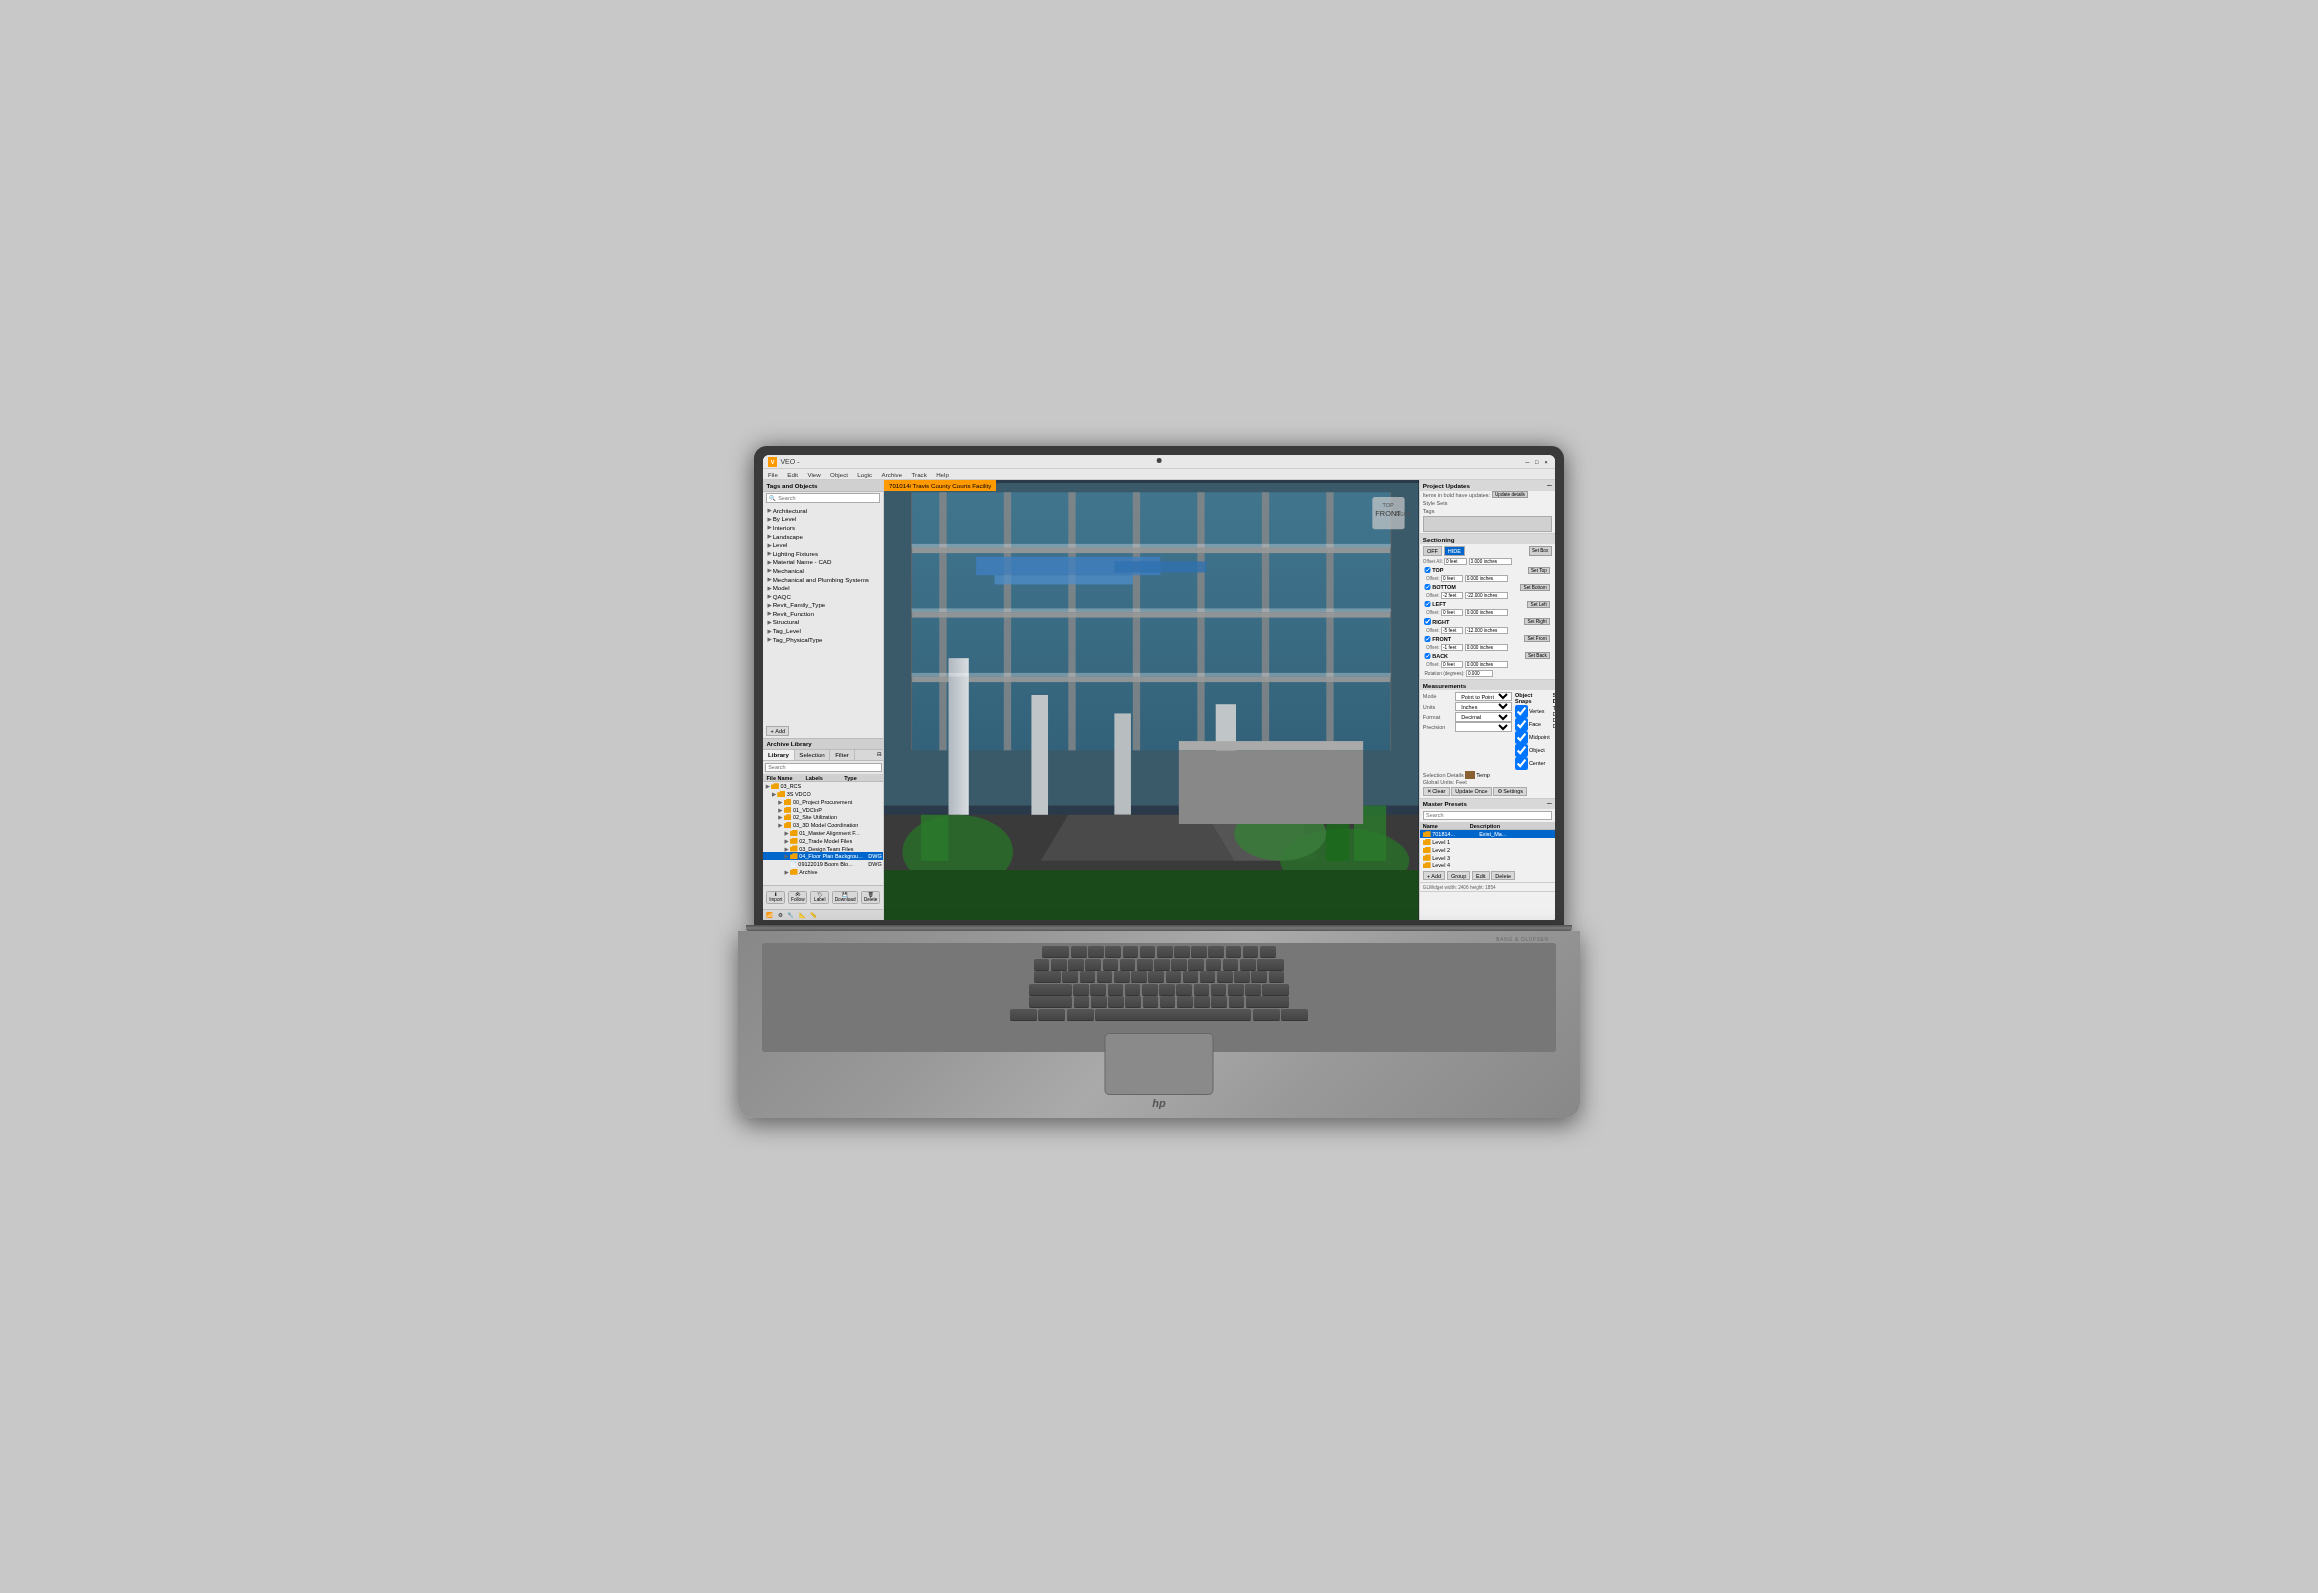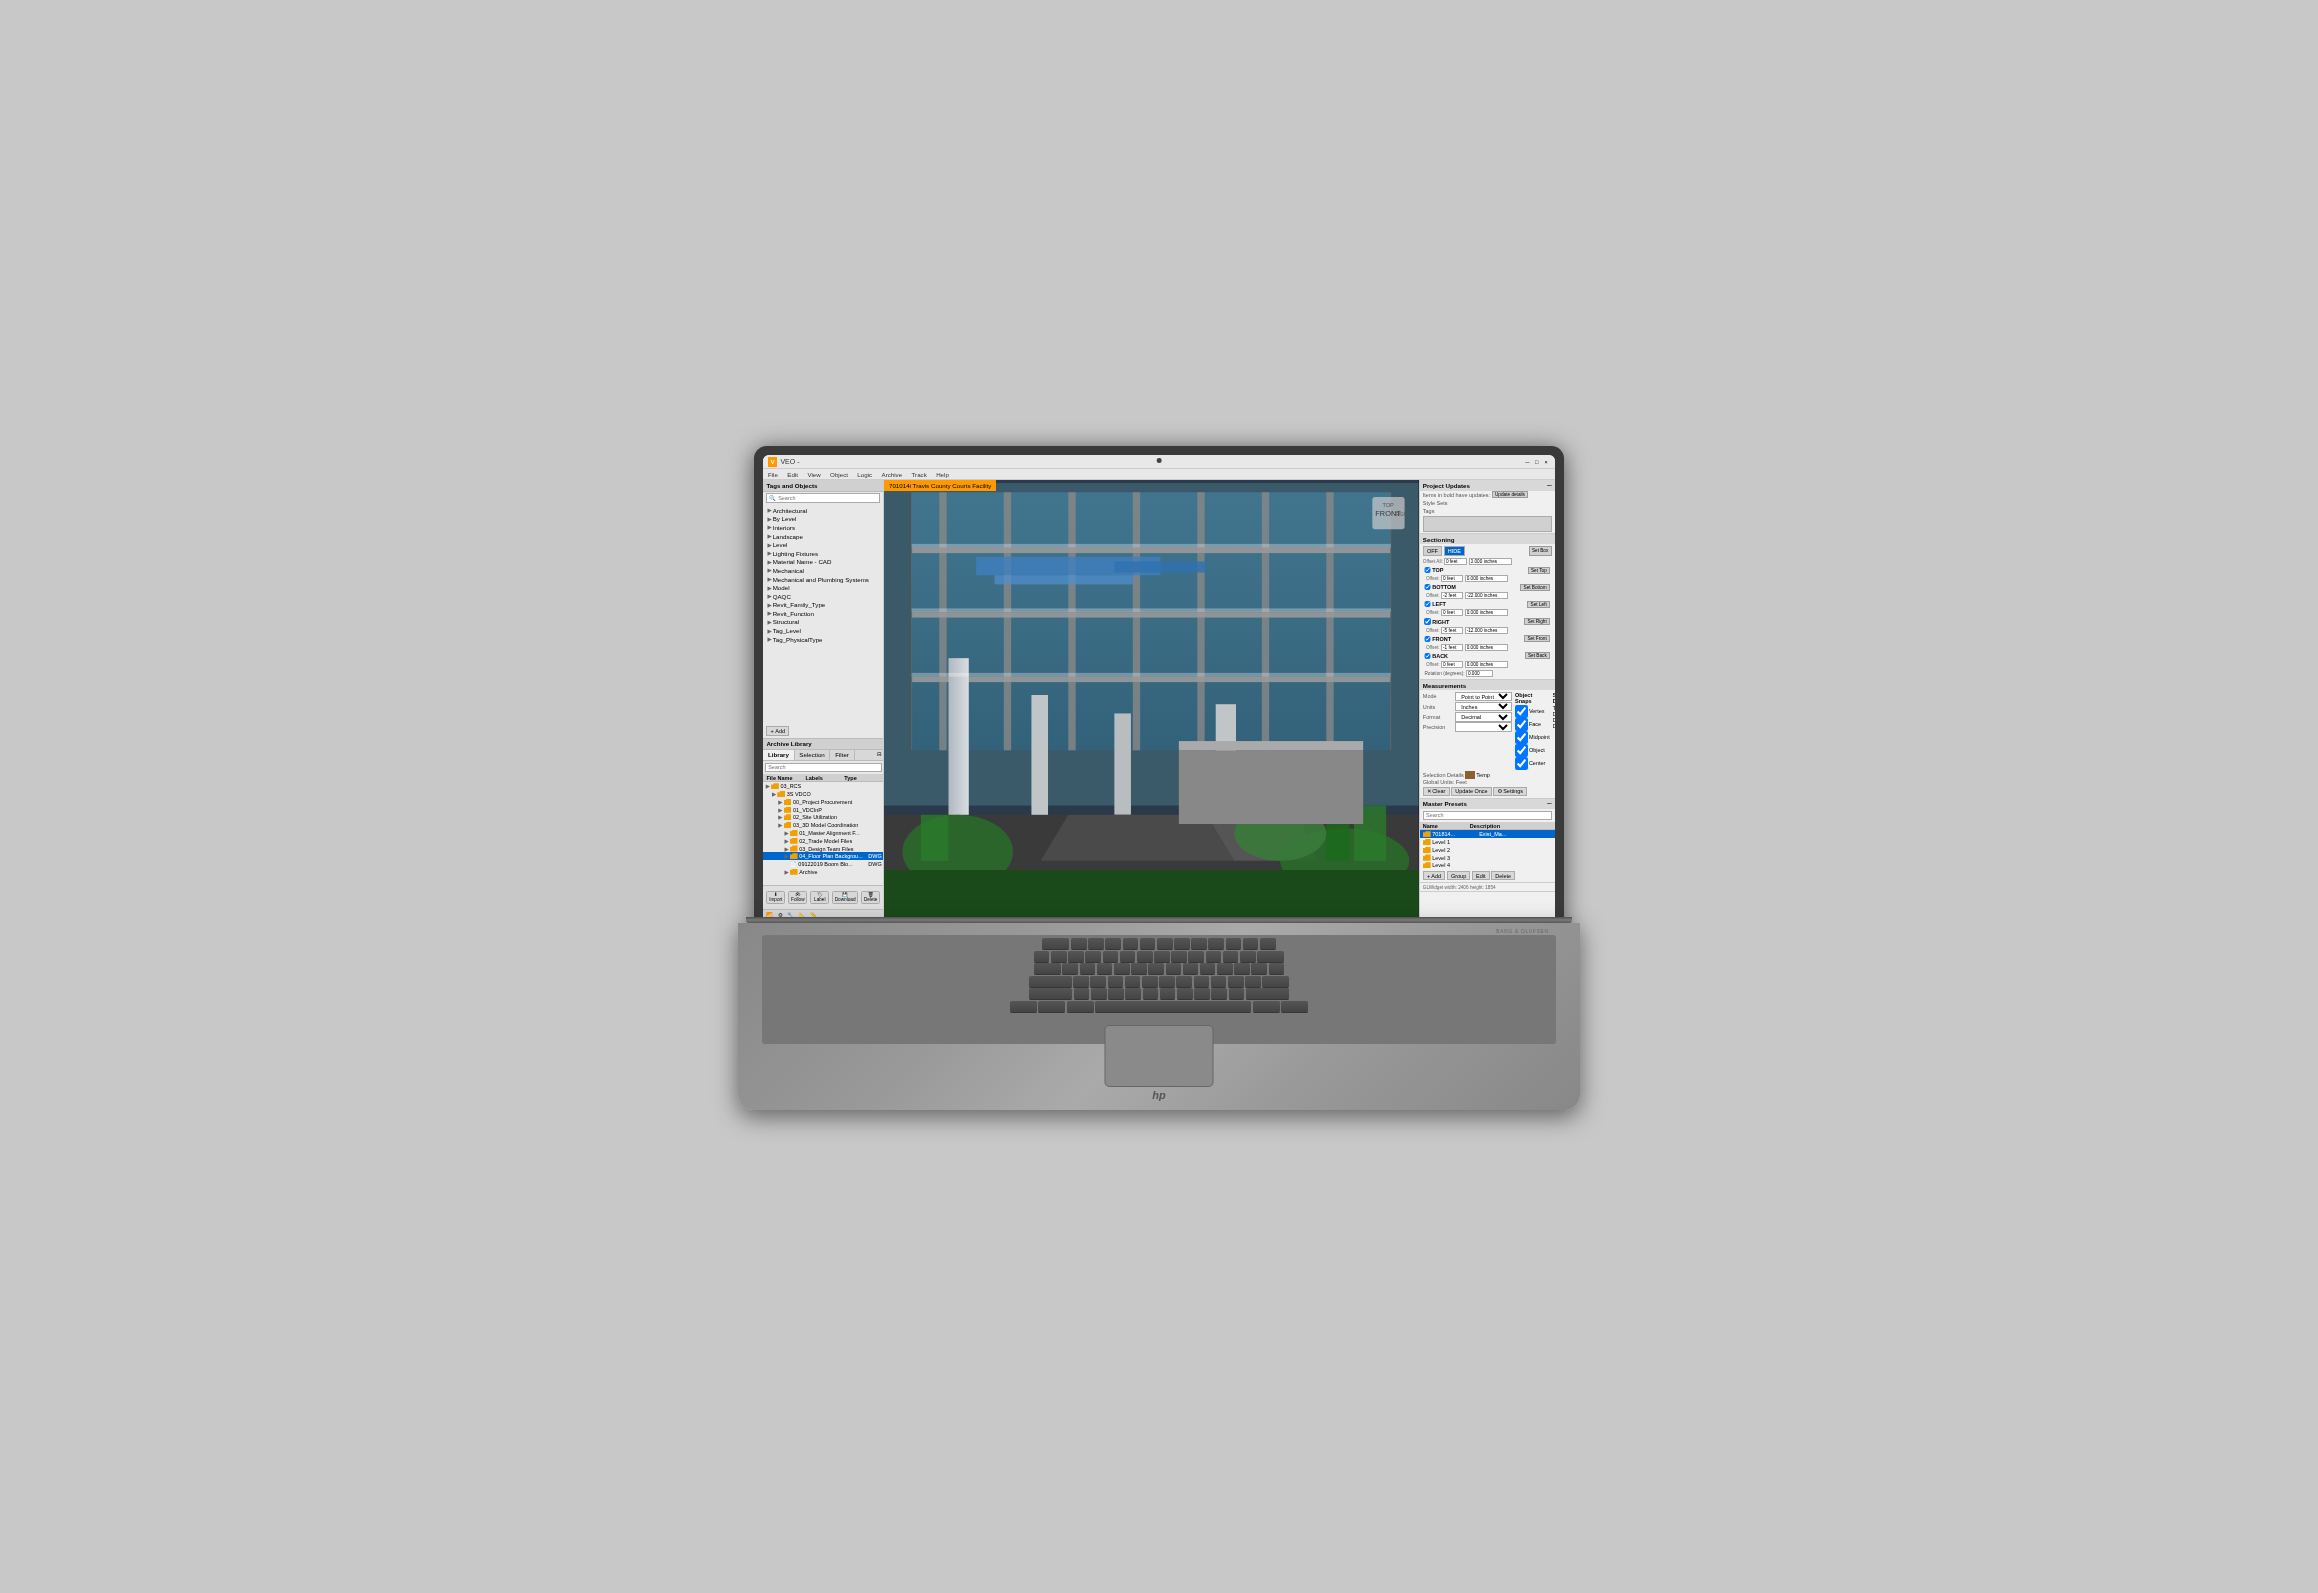--- a/index.html
+++ b/index.html
@@ -463,21 +463,21 @@
       background: #d8d8d8;
       border: 0.8px solid #aaa;
       padding: 0.8px 3.1px;
       font-size: 5.5px;
       cursor: pointer;
     }
 
     
     .laptop-body {
       position: absolute;
-      bottom: 12px;
+      bottom: 4px;
       left: 0;
       right: 0;
       height: 218px;
     }
 
     .laptop-hinge {
       height: 6.2px;
       background: linear-gradient(to bottom, #555, #888, #666);
       margin: 0 15.6px;
       border-radius: 0 0 3.1px 3.1px;

